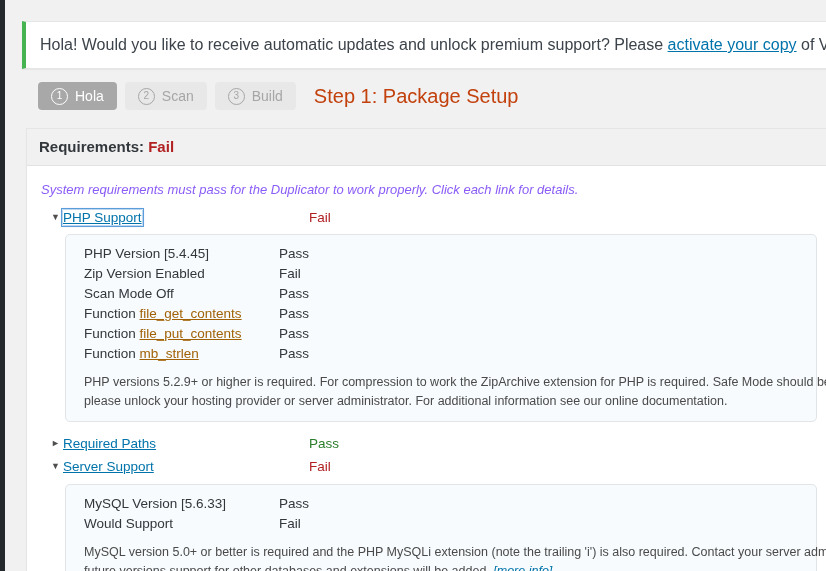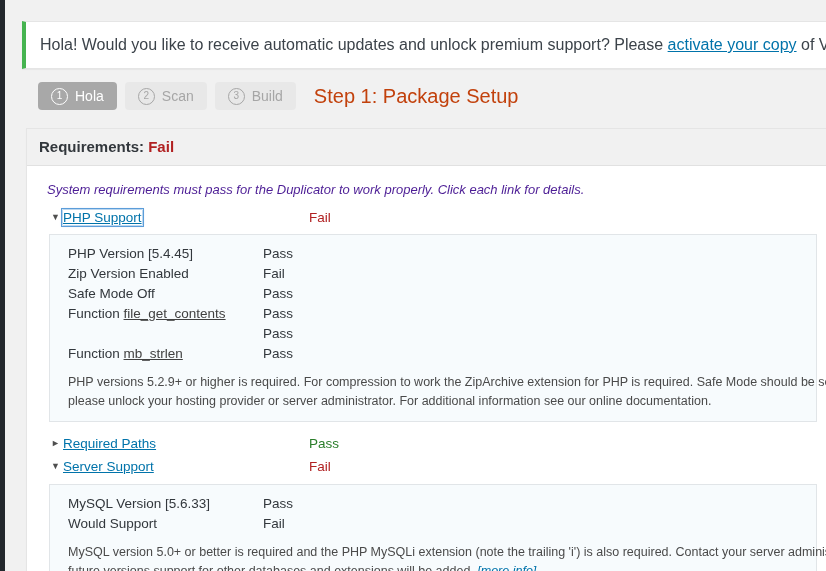--- a/index.html
+++ b/index.html
@@ -128,22 +128,22 @@
     color: #32373c;
   }
   .metabox-head .fail-word { color: #b12122; }
   .metabox-body {
     padding: 12px 14px 16px 14px;
     min-height: 420px;
   }
   .intro {
     font-style: italic;
     font-size: 13px;
-    color: #4c1d95;
-    margin: 4px 0 10px 6px;
+    color: #8b5cf6;
+    margin: 4px 0 10px 0;
   }
 
   
   .check-row {
     display: flex;
     align-items: center;
     margin: 0 0 3px 10px;
     height: 20px;
   }
   .tri {
@@ -172,39 +172,39 @@
     font-size: 13.5px;
   }
   .check-row-wrap { position: relative; }
   .st-pass { color: #2a7d2a; }
   .st-fail { color: #b12122; }
 
   
   .panel {
     background: #f7fbfd;
     border: 1px solid #e1e5e8;
-    border-radius: 0;
-    margin: 7px 0 0 8px;
+    border-radius: 5px;
+    margin: 7px 0 0 24px;
     padding: 9px 0 9px 0;
   }
   .panel-list {
     margin: 0;
     padding: 0;
     list-style: none;
   }
   .panel-list li {
     position: relative;
     height: 20px;
     line-height: 20px;
     padding-left: 18px;
     font-size: 13.5px;
     color: #32373c;
   }
   .panel-list li .label a {
-    color: #404040;
+    color: #a16207;
     text-decoration: underline;
   }
   .panel-list li .val {
     position: absolute;
     left: 213px;
     color: #32373c;
   }
   .panel-note {
     margin: 9px 0 0 0;
     padding: 0 12px 0 18px;
@@ -266,28 +266,29 @@
         <ul class="panel-list">
           <li>
             <span class="label">PHP Version [5.4.45]</span>
             <span class="val">Pass</span>
           </li>
           <li>
             <span class="label">Zip Version Enabled</span>
             <span class="val">Fail</span>
           </li>
           <li>
-            <span class="label">Safe Mode Off</span>
+            <span class="label">Scan Mode Off</span>
             <span class="val">Pass</span>
           </li>
           <li>
             <span class="label"><span>Function </span><a href="#">file_get_contents</a></span>
             <span class="val">Pass</span>
           </li>
           <li>
+            <span class="label"><span>Function </span><a href="#">file_put_contents</a></span>
             <span class="val">Pass</span>
           </li>
           <li>
             <span class="label"><span>Function </span><a href="#">mb_strlen</a></span>
             <span class="val">Pass</span>
           </li>
         </ul>
         <p class="panel-note"><span class="nowrap">PHP versions 5.2.9+ or higher is required. For compression to work the ZipArchive extension for PHP is required. Safe Mode should be set to 'Off' in you</span><br><span>please unlock your hosting provider or server administrator. For additional information see our online documentation.</span></p>
       </div>
 

